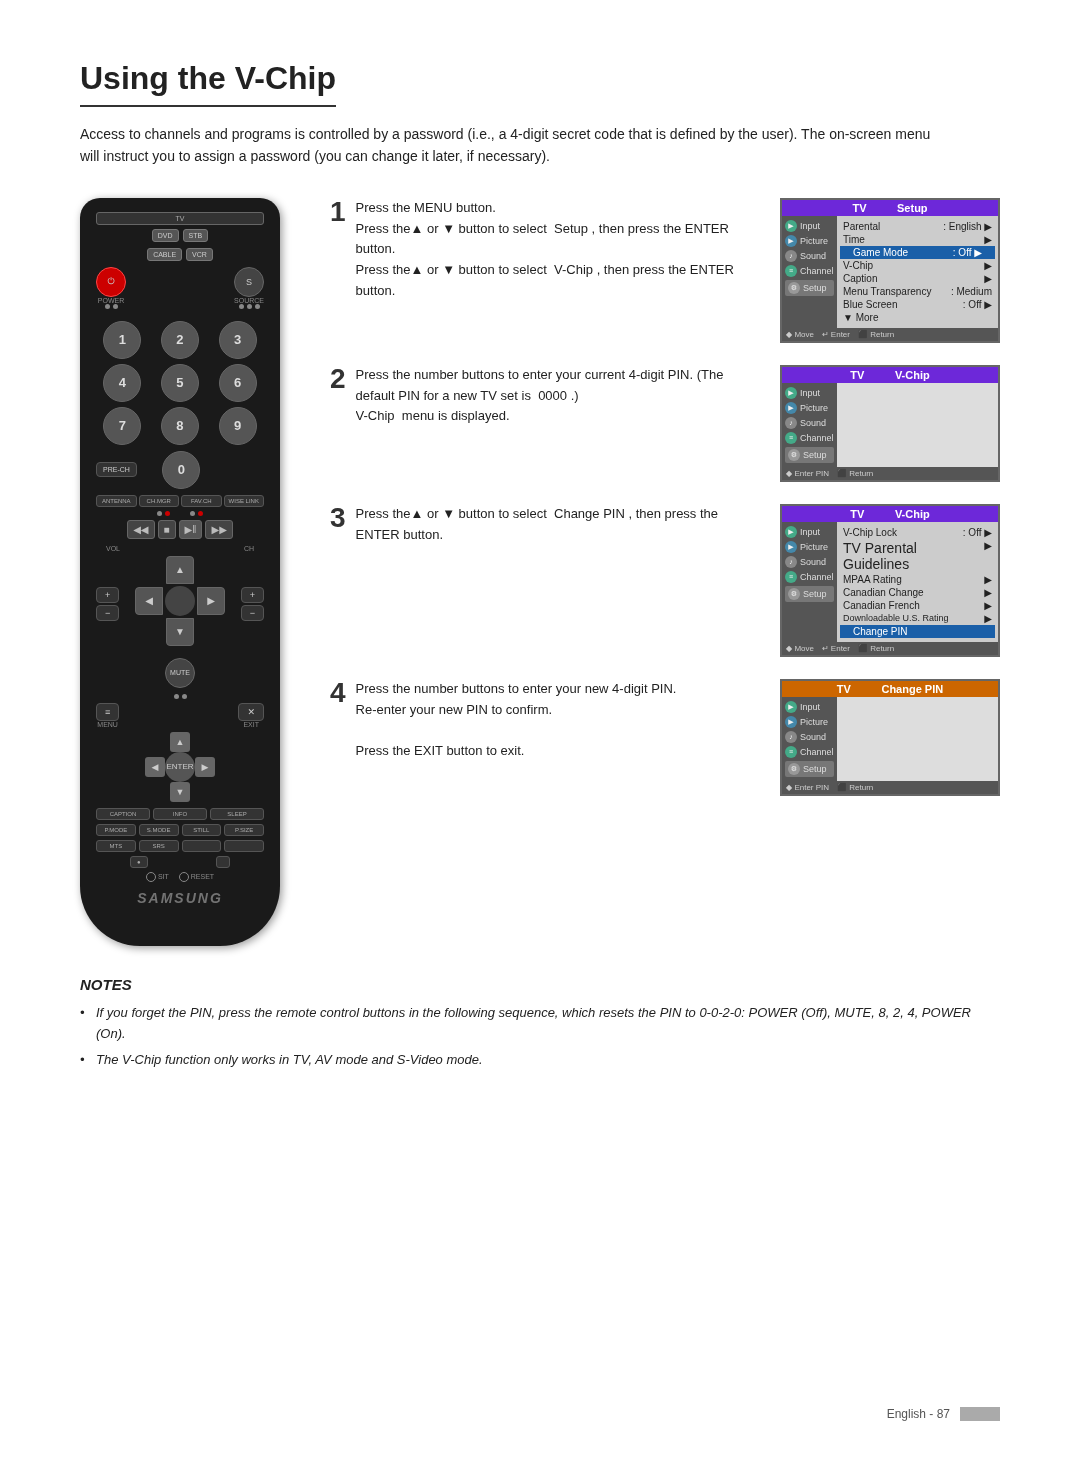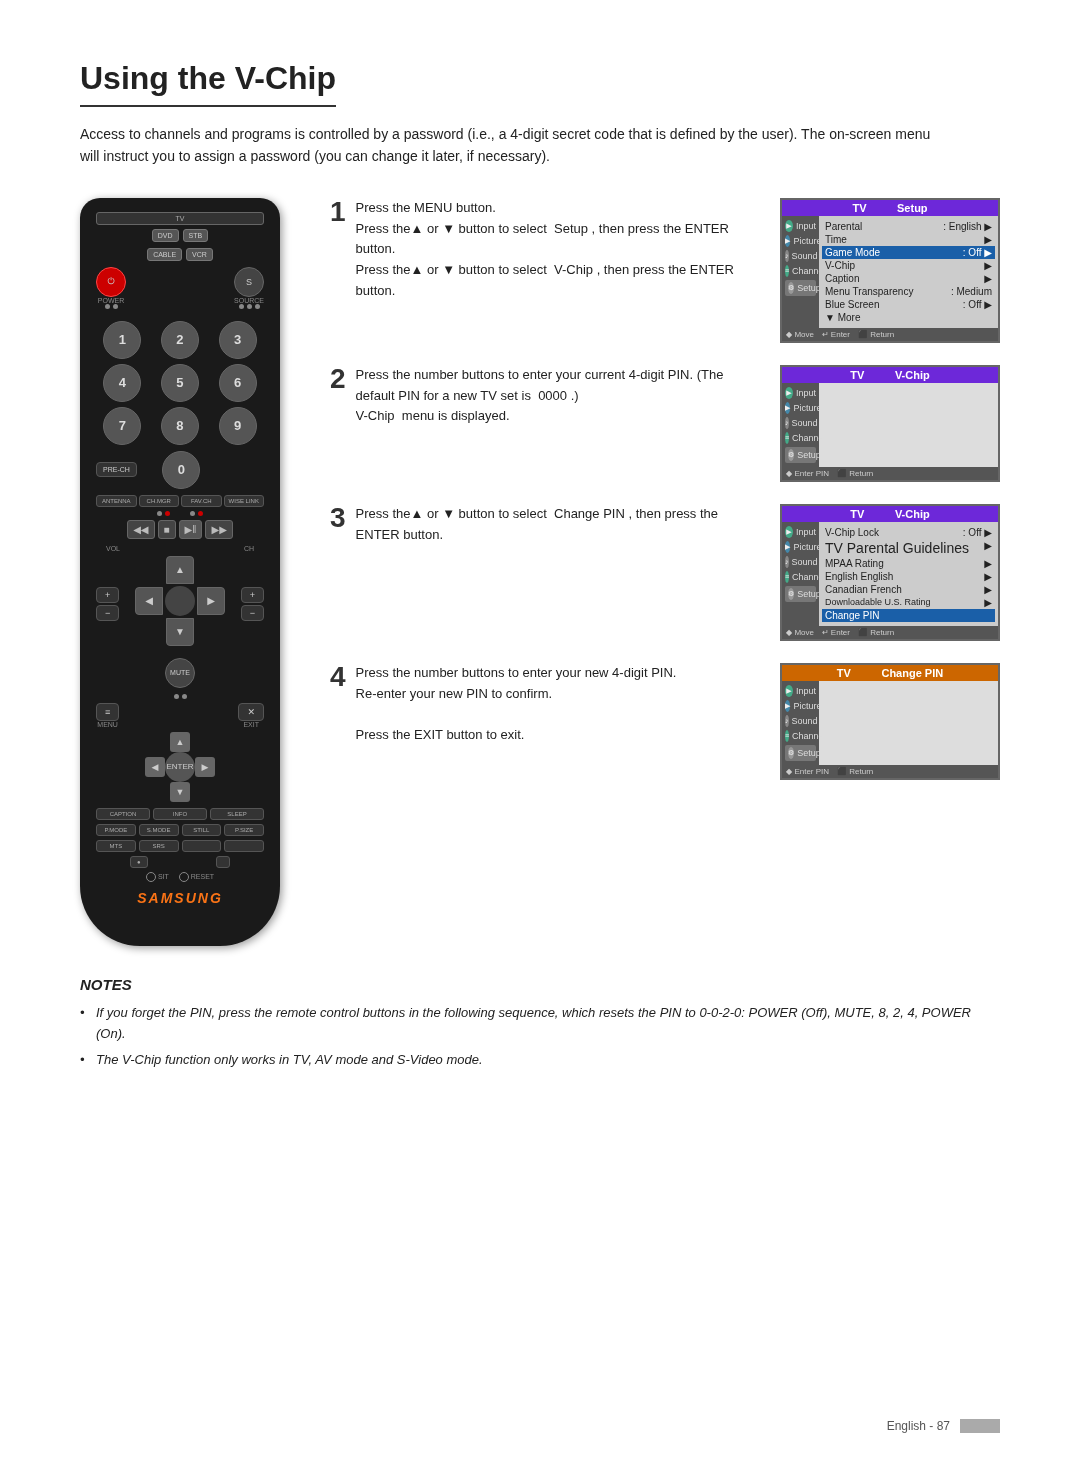--- a/index.html
+++ b/index.html
@@ -246,21 +246,21 @@
       border: 1px solid #555;
       border-radius: 3px;
       font-size: 6px;
       padding: 2px 4px;
       text-align: center;
       flex: 1;
     }
 
     .samsung-logo {
       text-align: center;
-      color: #f97316;
+      color: #737373;
       font-size: 14px;
       font-weight: bold;
       letter-spacing: 2px;
       margin-top: 8px;
       font-style: italic;
     }
 
     
     .instructions {
       flex: 1;
@@ -324,21 +324,21 @@
       display: flex;
       background: #ddd;
     }
 
     .tv-sidebar {
       background: #555;
       padding: 4px 3px;
       display: flex;
       flex-direction: column;
       gap: 3px;
-      width: 37px;
+      width: 55px;
     }
 
     .tv-sidebar-item {
       display: flex;
       align-items: center;
       gap: 3px;
       color: #ddd;
       font-size: 9px;
     }
 
@@ -367,21 +367,21 @@
       display: flex;
       justify-content: space-between;
       padding: 1px 0;
       font-size: 10px;
       color: #222;
     }
 
     .tv-menu-item.selected {
       background: #1a5fa8;
       color: #fff;
-      padding: 1px 3px;
+      padding: 1px 13px;
       margin: 0 -3px;
     }
 
     .tv-footer {
       background: #555;
       color: #ccc;
       font-size: 8px;
       padding: 2px 4px;
       display: flex;
       gap: 8px;
@@ -440,21 +440,21 @@
     }
 
     .notes-list li::before {
       content: '•';
       position: absolute;
       left: 0;
     }
 
     .page-footer {
       position: absolute;
-      bottom: 40px;
+      bottom: 52px;
       right: 80px;
       font-size: 12px;
       color: #555;
       display: flex;
       align-items: center;
       gap: 10px;
     }
 
     .page-footer-bar {
       width: 40px;
@@ -851,21 +851,21 @@
               </div>
             <div class="tv-menu-item">
                 <span style="font-size:14px;">TV Parental Guidelines</span>
                 <span>▶</span>
               </div>
             <div class="tv-menu-item">
                 <span>MPAA Rating</span>
                 <span>▶</span>
               </div>
             <div class="tv-menu-item">
-                <span>English English</span>
+                <span>Canadian Change</span>
                 <span>▶</span>
               </div>
             <div class="tv-menu-item">
                 <span>Canadian French</span>
                 <span>▶</span>
               </div>
             <div class="tv-menu-item">
                 <span style="font-size:9px;">Downloadable U.S. Rating</span>
                 <span>▶</span>
               </div>

